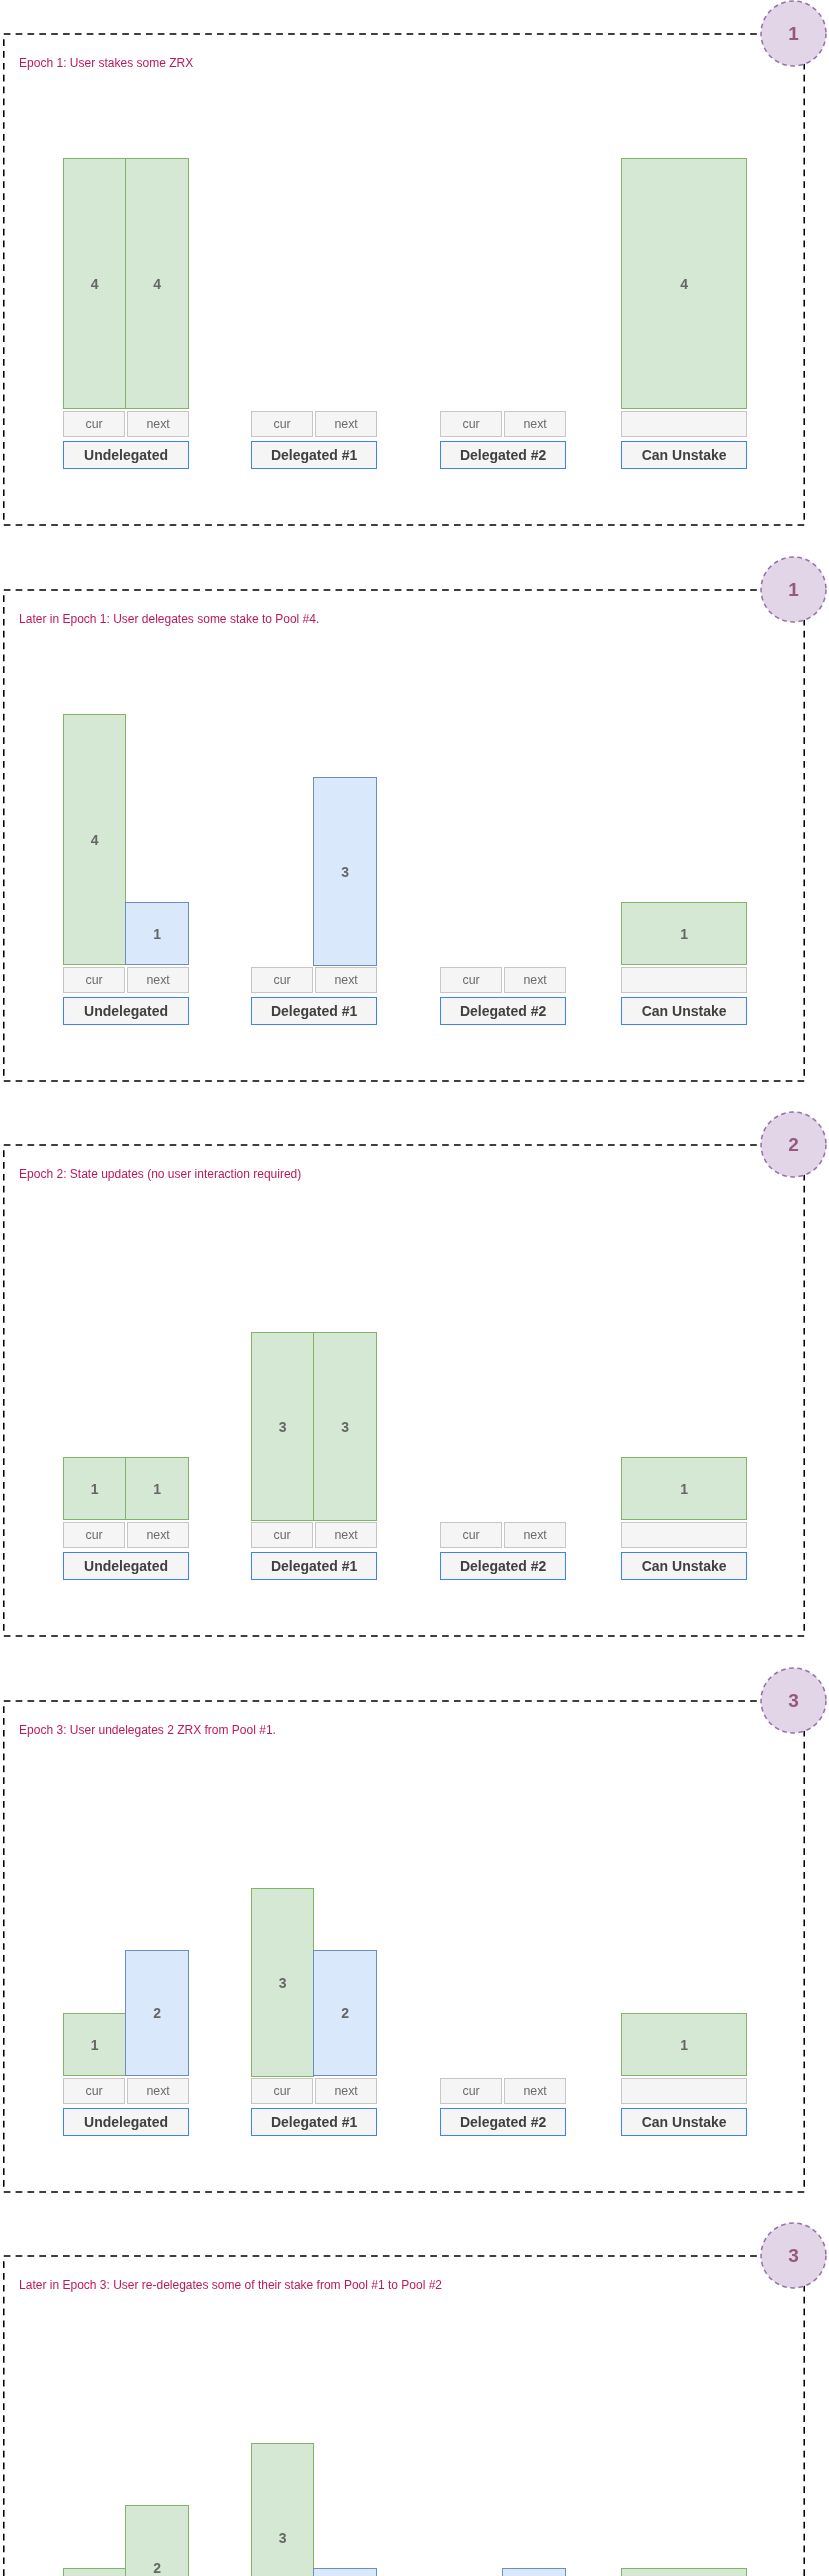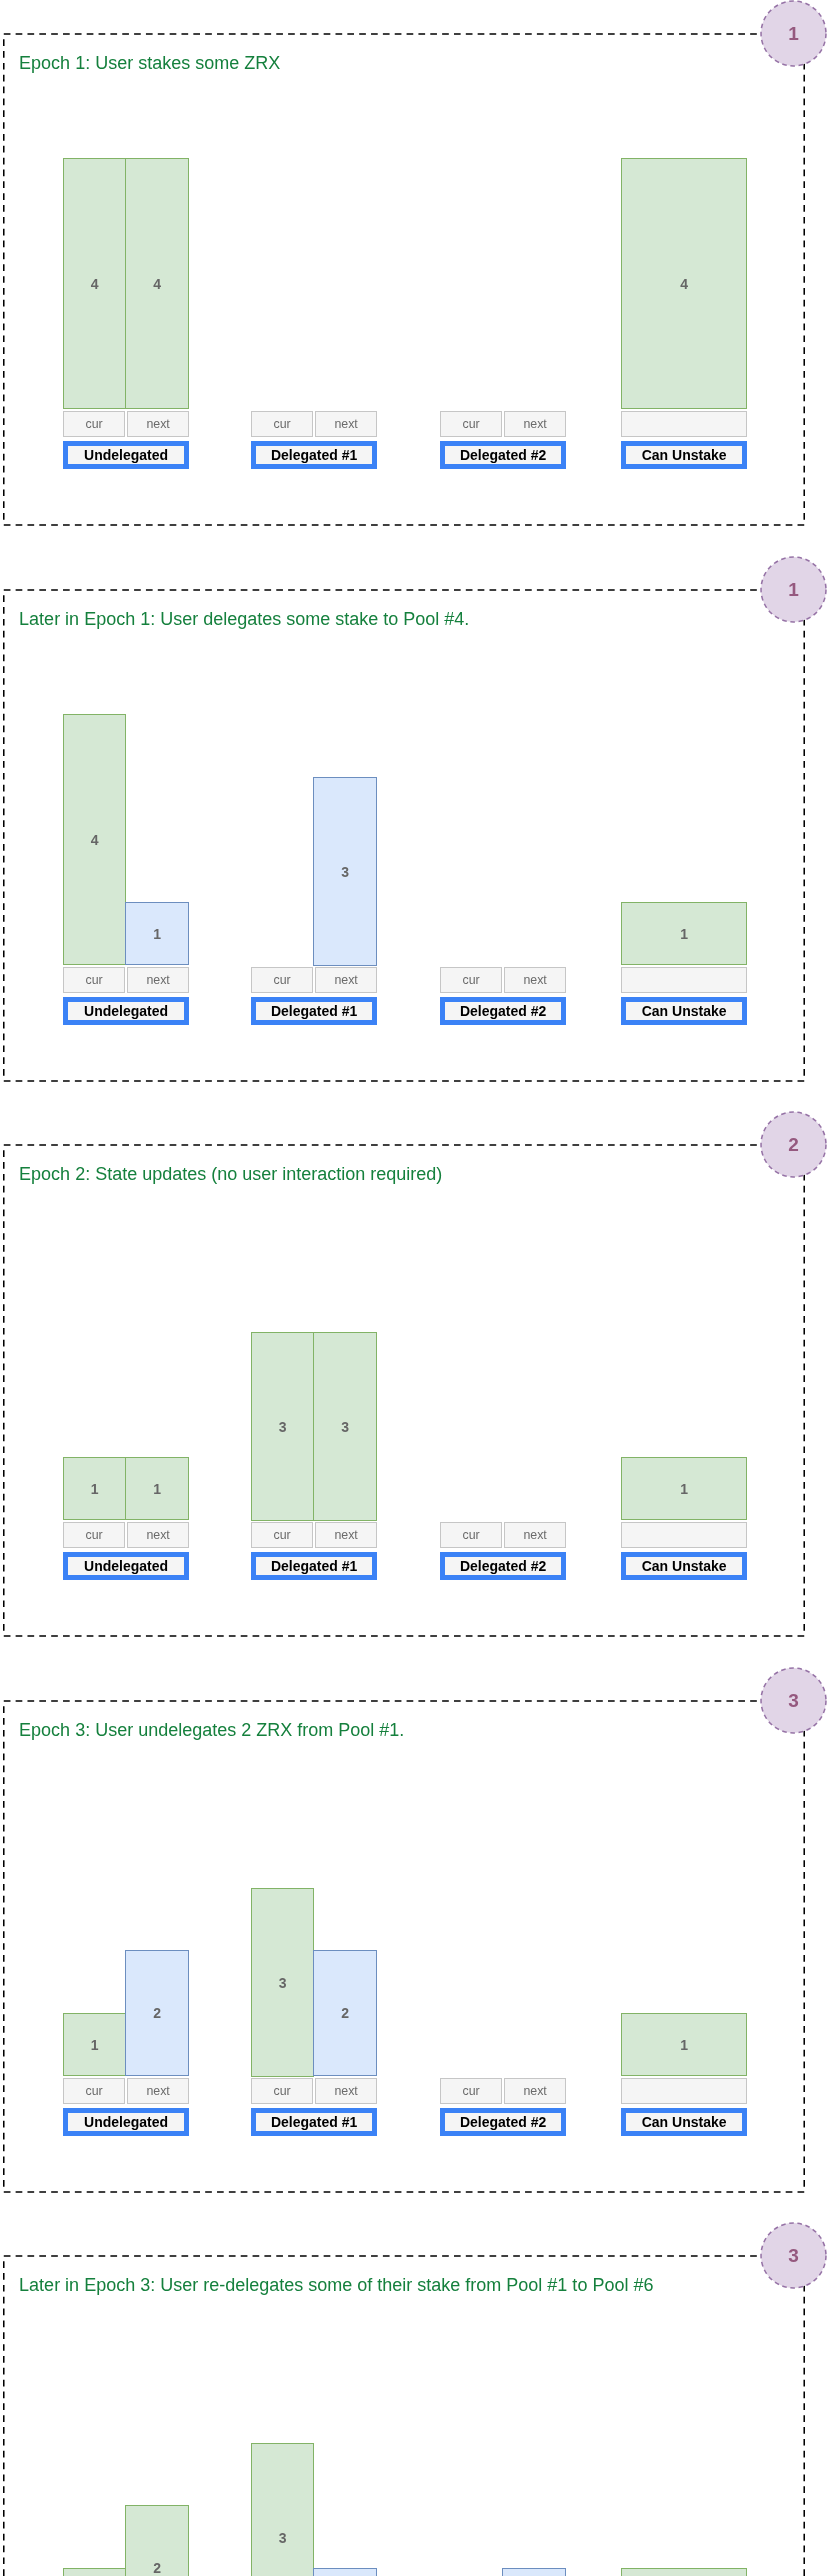--- a/index.html
+++ b/index.html
@@ -1,32 +1,32 @@
 <!DOCTYPE html>
 <html style="font-size:8.2px"><head>
 <meta charset="utf-8">
 <style>
   html,body{margin:0;padding:0;background:#ffffff;}
   #canvas{position:relative;width:830px;height:3866px;background:#ffffff;overflow:hidden;
           font-family:"Liberation Sans",sans-serif;}
   .panel{position:absolute;left:3.1px;width:802px;height:493px;}
   .panel-border{position:absolute;left:0;top:0;}
-  .panel-title{position:absolute;left:16px;top:22px;font-size:18px;line-height:17px;color:#15803d;white-space:nowrap;}
+  .panel-title{position:absolute;left:16px;top:22px;font-size:12px;line-height:17px;color:#be185d;white-space:nowrap;}
   .badge{position:absolute;left:757px;top:-33px;width:67px;height:67px;}
   .badge-bg{position:absolute;left:0;top:0;}
   .badge-num{position:absolute;left:0;top:0;width:67px;height:67px;display:flex;align-items:center;justify-content:center;
              font-size:19px;font-weight:bold;color:#95597f;}
   .group{position:absolute;top:0;width:126px;height:443px;}
   .bar{position:absolute;box-sizing:border-box;border-style:solid;border-width:1px;
        display:flex;align-items:center;justify-content:center;
        font-size:14px;font-weight:bold;color:#666666;}
   .hcell{position:absolute;top:378px;height:26px;box-sizing:border-box;background:#f5f5f5;border:1px solid #c6c6c6;
          display:flex;align-items:center;justify-content:center;font-size:12.4px;color:#6b6b6b;}
-  .glabel{position:absolute;top:408px;left:0;width:126px;height:28px;box-sizing:border-box;background:#f5f5f5;border:5px solid #3b82f6;
-          display:flex;align-items:center;justify-content:center;font-size:14px;font-weight:bold;color:#000000;}
+  .glabel{position:absolute;top:408px;left:0;width:126px;height:28px;box-sizing:border-box;background:#f5f5f5;border:1px solid #3b82f6;
+          display:flex;align-items:center;justify-content:center;font-size:14px;font-weight:bold;color:#404040;}
 </style>
 </head>
 <body>
 
 <div id="canvas">
     <div class="panel" style="top: 33px;">
       <svg class="panel-border" width="802" height="493" viewBox="0 0 1557 956">
         <rect x="1.5" y="1.5" width="1554" height="953" fill="none" stroke="#000000" stroke-width="3" stroke-dasharray="13 10"></rect>
       </svg>
       <div class="panel-title">Epoch 1: User stakes some ZRX</div>
@@ -163,21 +163,21 @@
       <div class="group" style="left: 618px;">
         <div class="bar" style="left: 0px; width: 126px; top: 313px; height: 63px; background: rgb(213, 232, 212); border-color: rgb(130, 179, 102);">1</div>
         <div class="hcell" style="left: 0px; width: 126px;"></div>
         <div class="glabel">Can Unstake</div>
       </div>
     </div>
     <div class="panel" style="top: 2255px;">
       <svg class="panel-border" width="802" height="493" viewBox="0 0 1557 956">
         <rect x="1.5" y="1.5" width="1554" height="953" fill="none" stroke="#000000" stroke-width="3" stroke-dasharray="13 10"></rect>
       </svg>
-      <div class="panel-title">Later in Epoch 3: User re-delegates some of their stake from Pool #1 to Pool #6</div>
+      <div class="panel-title">Later in Epoch 3: User re-delegates some of their stake from Pool #1 to Pool #2</div>
       <div class="badge">
         <svg class="badge-bg" width="67" height="67" viewBox="0 0 130 130">
           <circle cx="65" cy="65" r="63" fill="#e1d5e7" stroke="#9673a6" stroke-width="3" stroke-dasharray="9 7"></circle>
         </svg>
         <span class="badge-num">3</span>
       </div>
       <div class="group" style="left: 60px;">
         <div class="bar" style="left: 0px; width: 63px; top: 313px; height: 63px; background: rgb(213, 232, 212); border-color: rgb(130, 179, 102);">1</div>
         <div class="bar" style="left: 62px; width: 64px; top: 250px; height: 126px; background: rgb(213, 232, 212); border-color: rgb(130, 179, 102);">2</div>
       </div>

